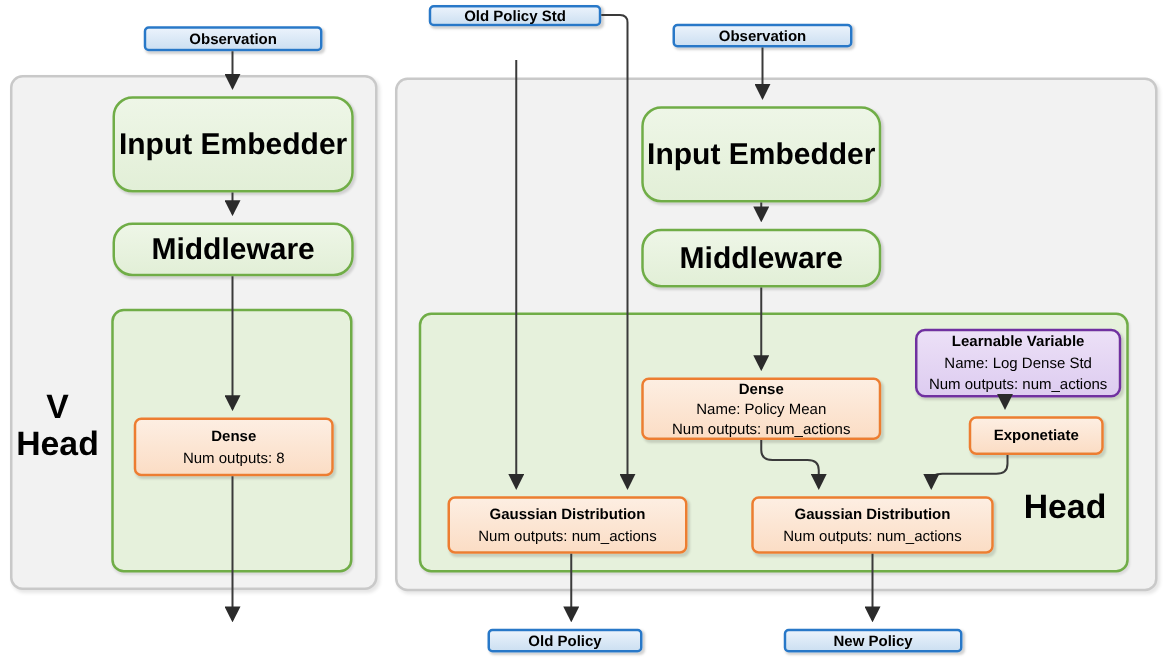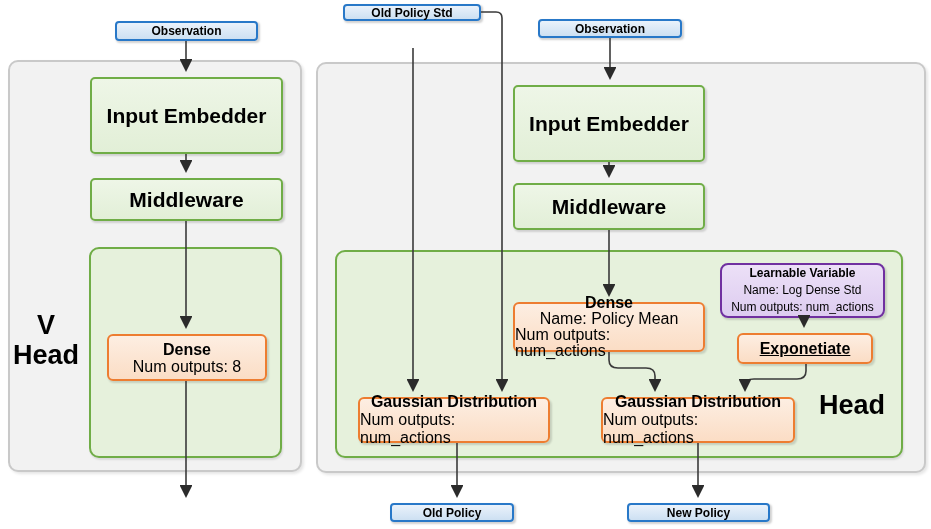--- a/index.html
+++ b/index.html
@@ -19,32 +19,32 @@
     position:absolute;display:flex;flex-direction:column;align-items:center;justify-content:center;
     box-sizing:border-box;text-align:left;z-index:4;
   }
   .node-blue{
     background:linear-gradient(#eaf2fb,#cde0f2);
     border:2px solid #2878c8;border-radius:4px;
     font-size:12px;font-weight:bold;box-shadow:1.5px 1.5px 2px rgba(0,0,0,0.18);
   }
   .node-green{
     background:linear-gradient(#eef6e7,#e2efd7);
-    border:2.5px solid #70ad47;border-radius:5px;
-    font-size:21px;font-weight:bold;box-shadow:1.5px 2px 2px rgba(0,0,0,0.14);
+    border:2.5px solid #70ad47;border-radius:16px;
+    font-size:24px;font-weight:bold;box-shadow:1.5px 2px 2px rgba(0,0,0,0.14);
   }
   .node-orange{
     background:linear-gradient(#fdeee2,#fbddc5);
     border:2.5px solid #ed7d31;border-radius:6px;
-    font-size:16px;box-shadow:1.5px 2px 2px rgba(0,0,0,0.14);line-height:17px;
+    font-size:12px;box-shadow:1.5px 2px 2px rgba(0,0,0,0.14);line-height:17px;
   }
   .node-purple{
     background:linear-gradient(#ece0f7,#ddccf0);
     border:2.8px solid #7030a0;border-radius:8px;
-    font-size:12px;box-shadow:1.5px 2px 2px rgba(0,0,0,0.14);line-height:17px;
+    font-size:12px;box-shadow:1.5px 2px 2px rgba(0,0,0,0.14);line-height:17px;margin-left:12px;
   }
   .node-title{font-weight:bold;}
   .node-sub{font-weight:normal;}
   .head-label{
     position:absolute;z-index:4;text-align:center;font-weight:bold;
     font-size:27px;line-height:30px;letter-spacing:0px;
   }
   #wires{position:absolute;left:0;top:0;z-index:5;pointer-events:none;}
 </style>
 </head>
@@ -106,21 +106,21 @@
     <span class="node-sub">Name: Policy Mean</span>
     <span class="node-sub">Num outputs: num_actions</span>
   </div>
 
   <div class="node node-purple" style="left:720px;top:263px;width:165px;height:55px;">
     <span class="node-title">Learnable Variable</span>
     <span class="node-sub">Name: Log Dense Std</span>
     <span class="node-sub">Num outputs: num_actions</span>
   </div>
 
-  <div class="node node-orange" style="left:737px;top:333px;width:136px;height:31px;text-decoration:underline;">
+  <div class="node node-orange" style="left:775px;top:333px;width:108px;height:31px;">
     <span class="node-title">Exponetiate</span>
   </div>
 
   <div class="node node-orange" style="left:358px;top:397px;width:192px;height:46px;line-height:18px;">
     <span class="node-title">Gaussian Distribution</span>
     <span class="node-sub">Num outputs: num_actions</span>
   </div>
 
   <div class="node node-orange" style="left:601px;top:397px;width:194px;height:46px;line-height:18px;">
     <span class="node-title">Gaussian Distribution</span>

